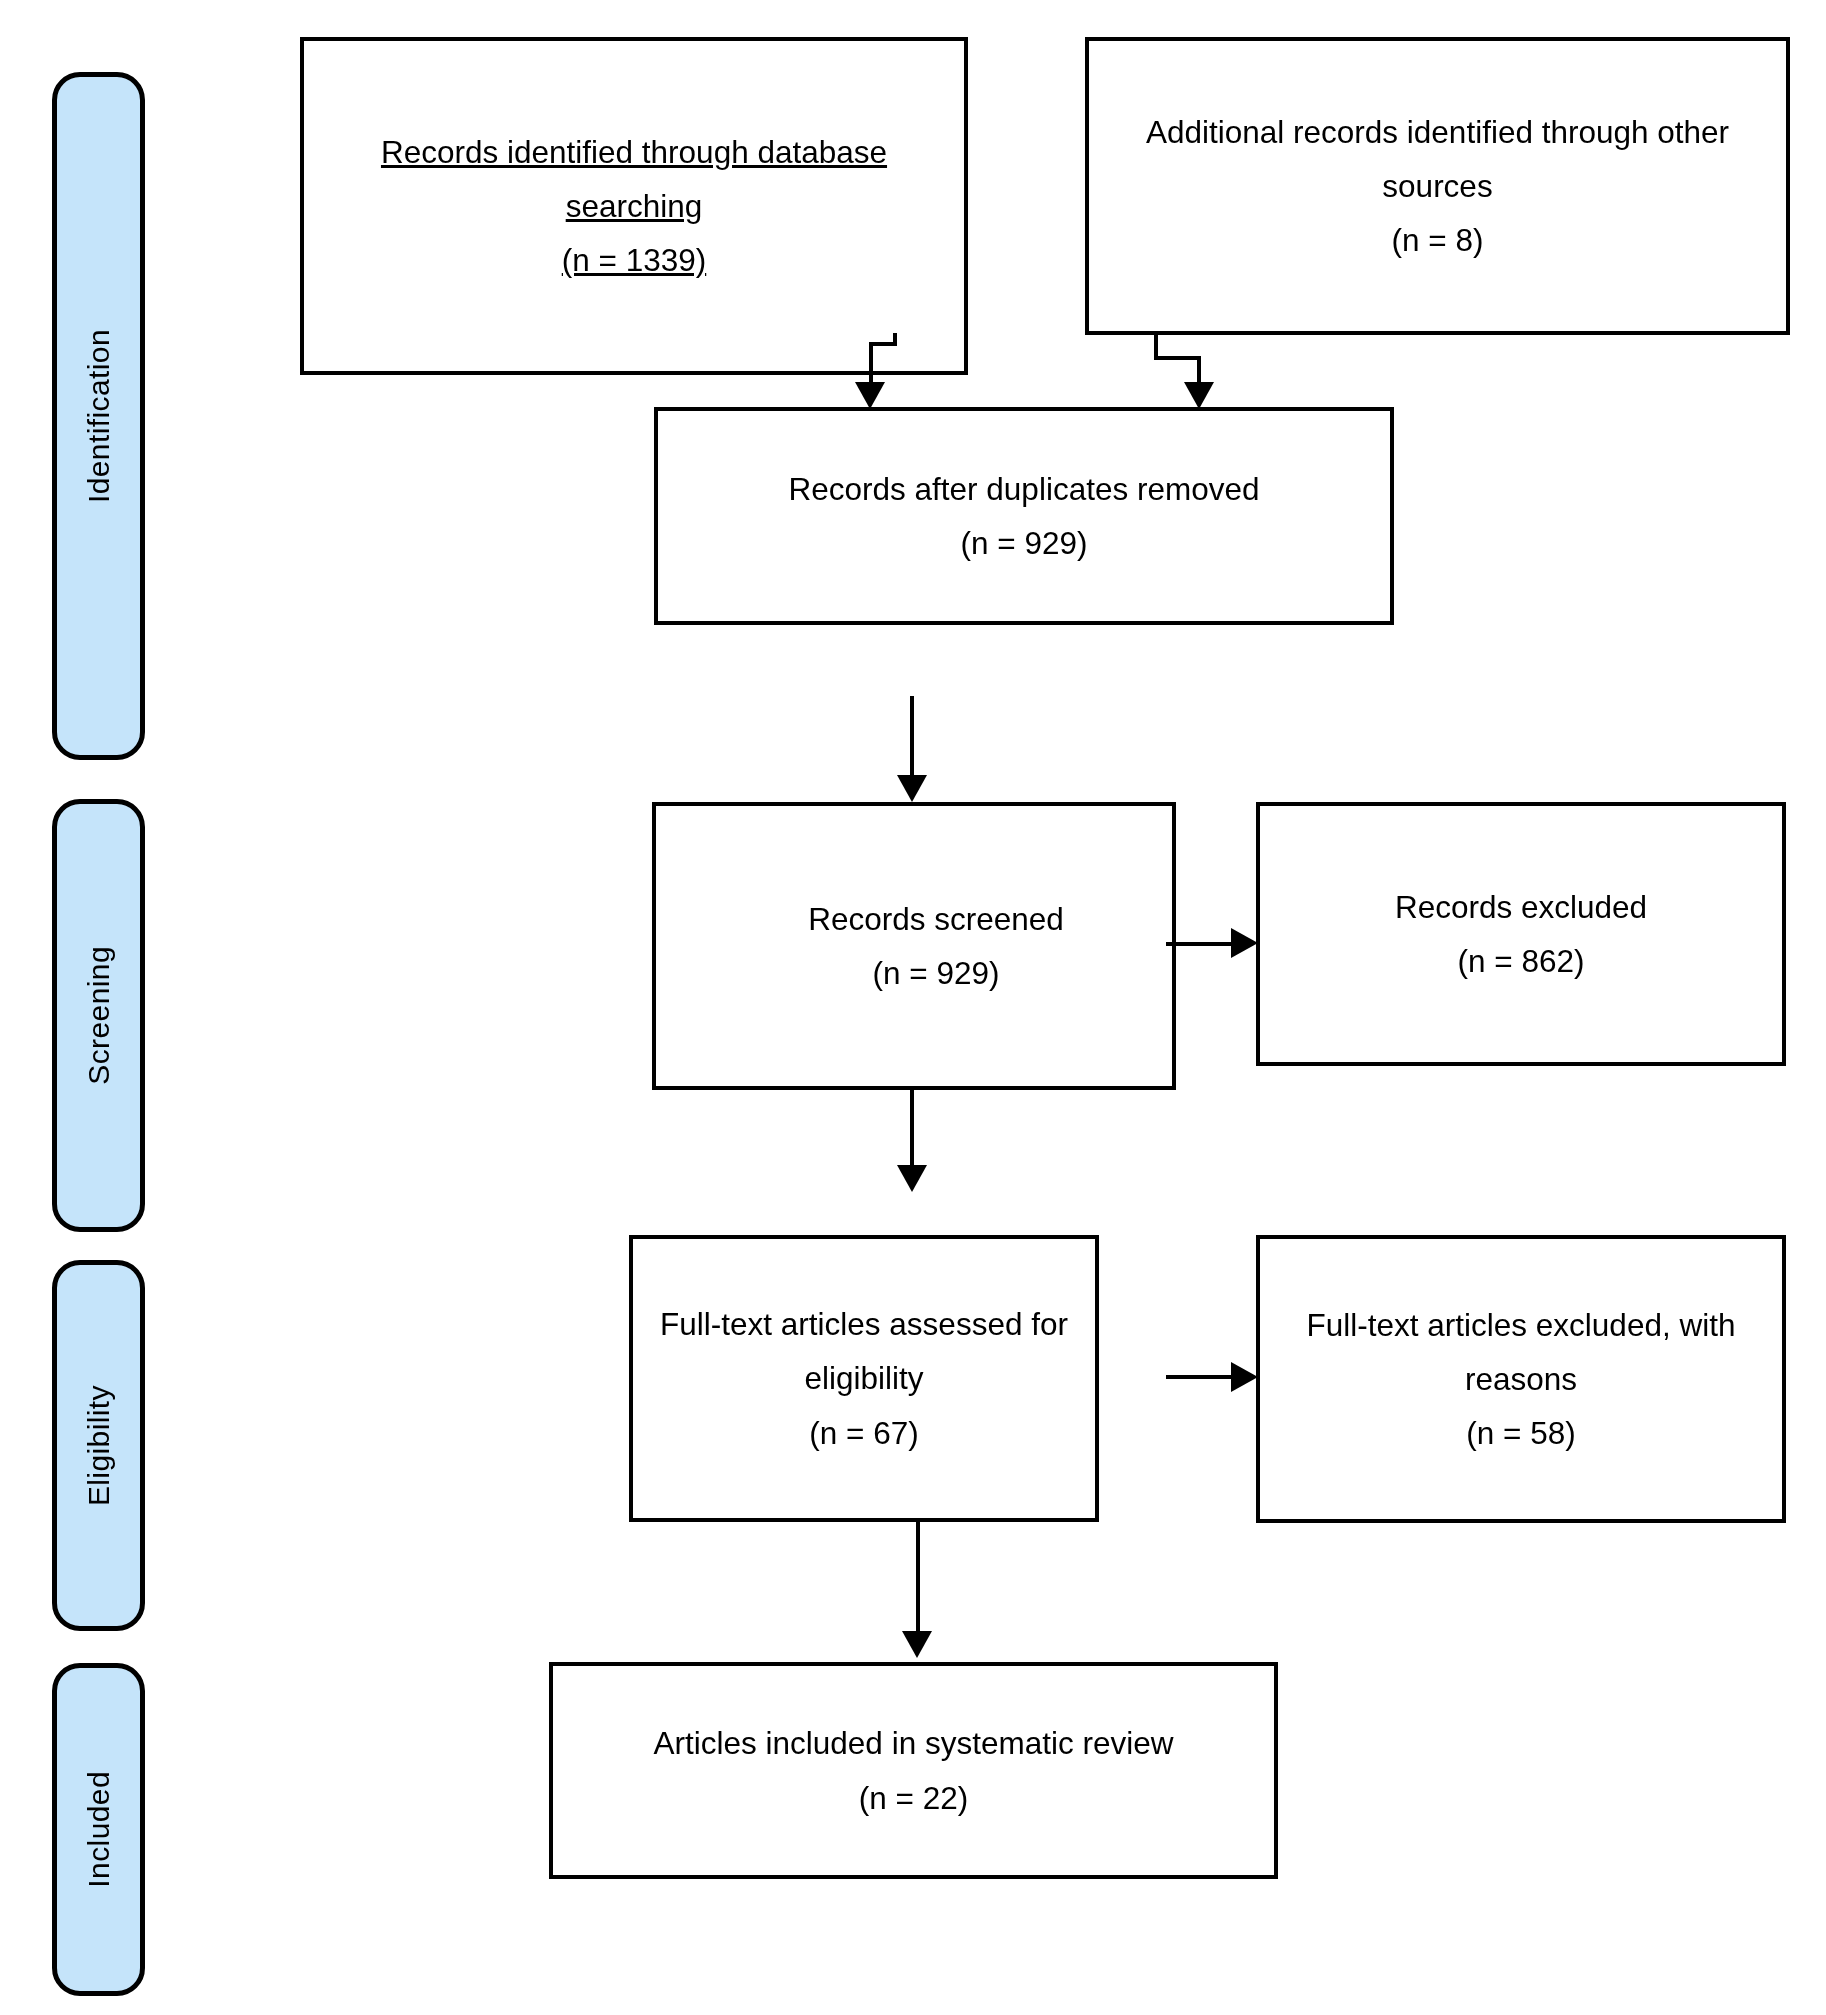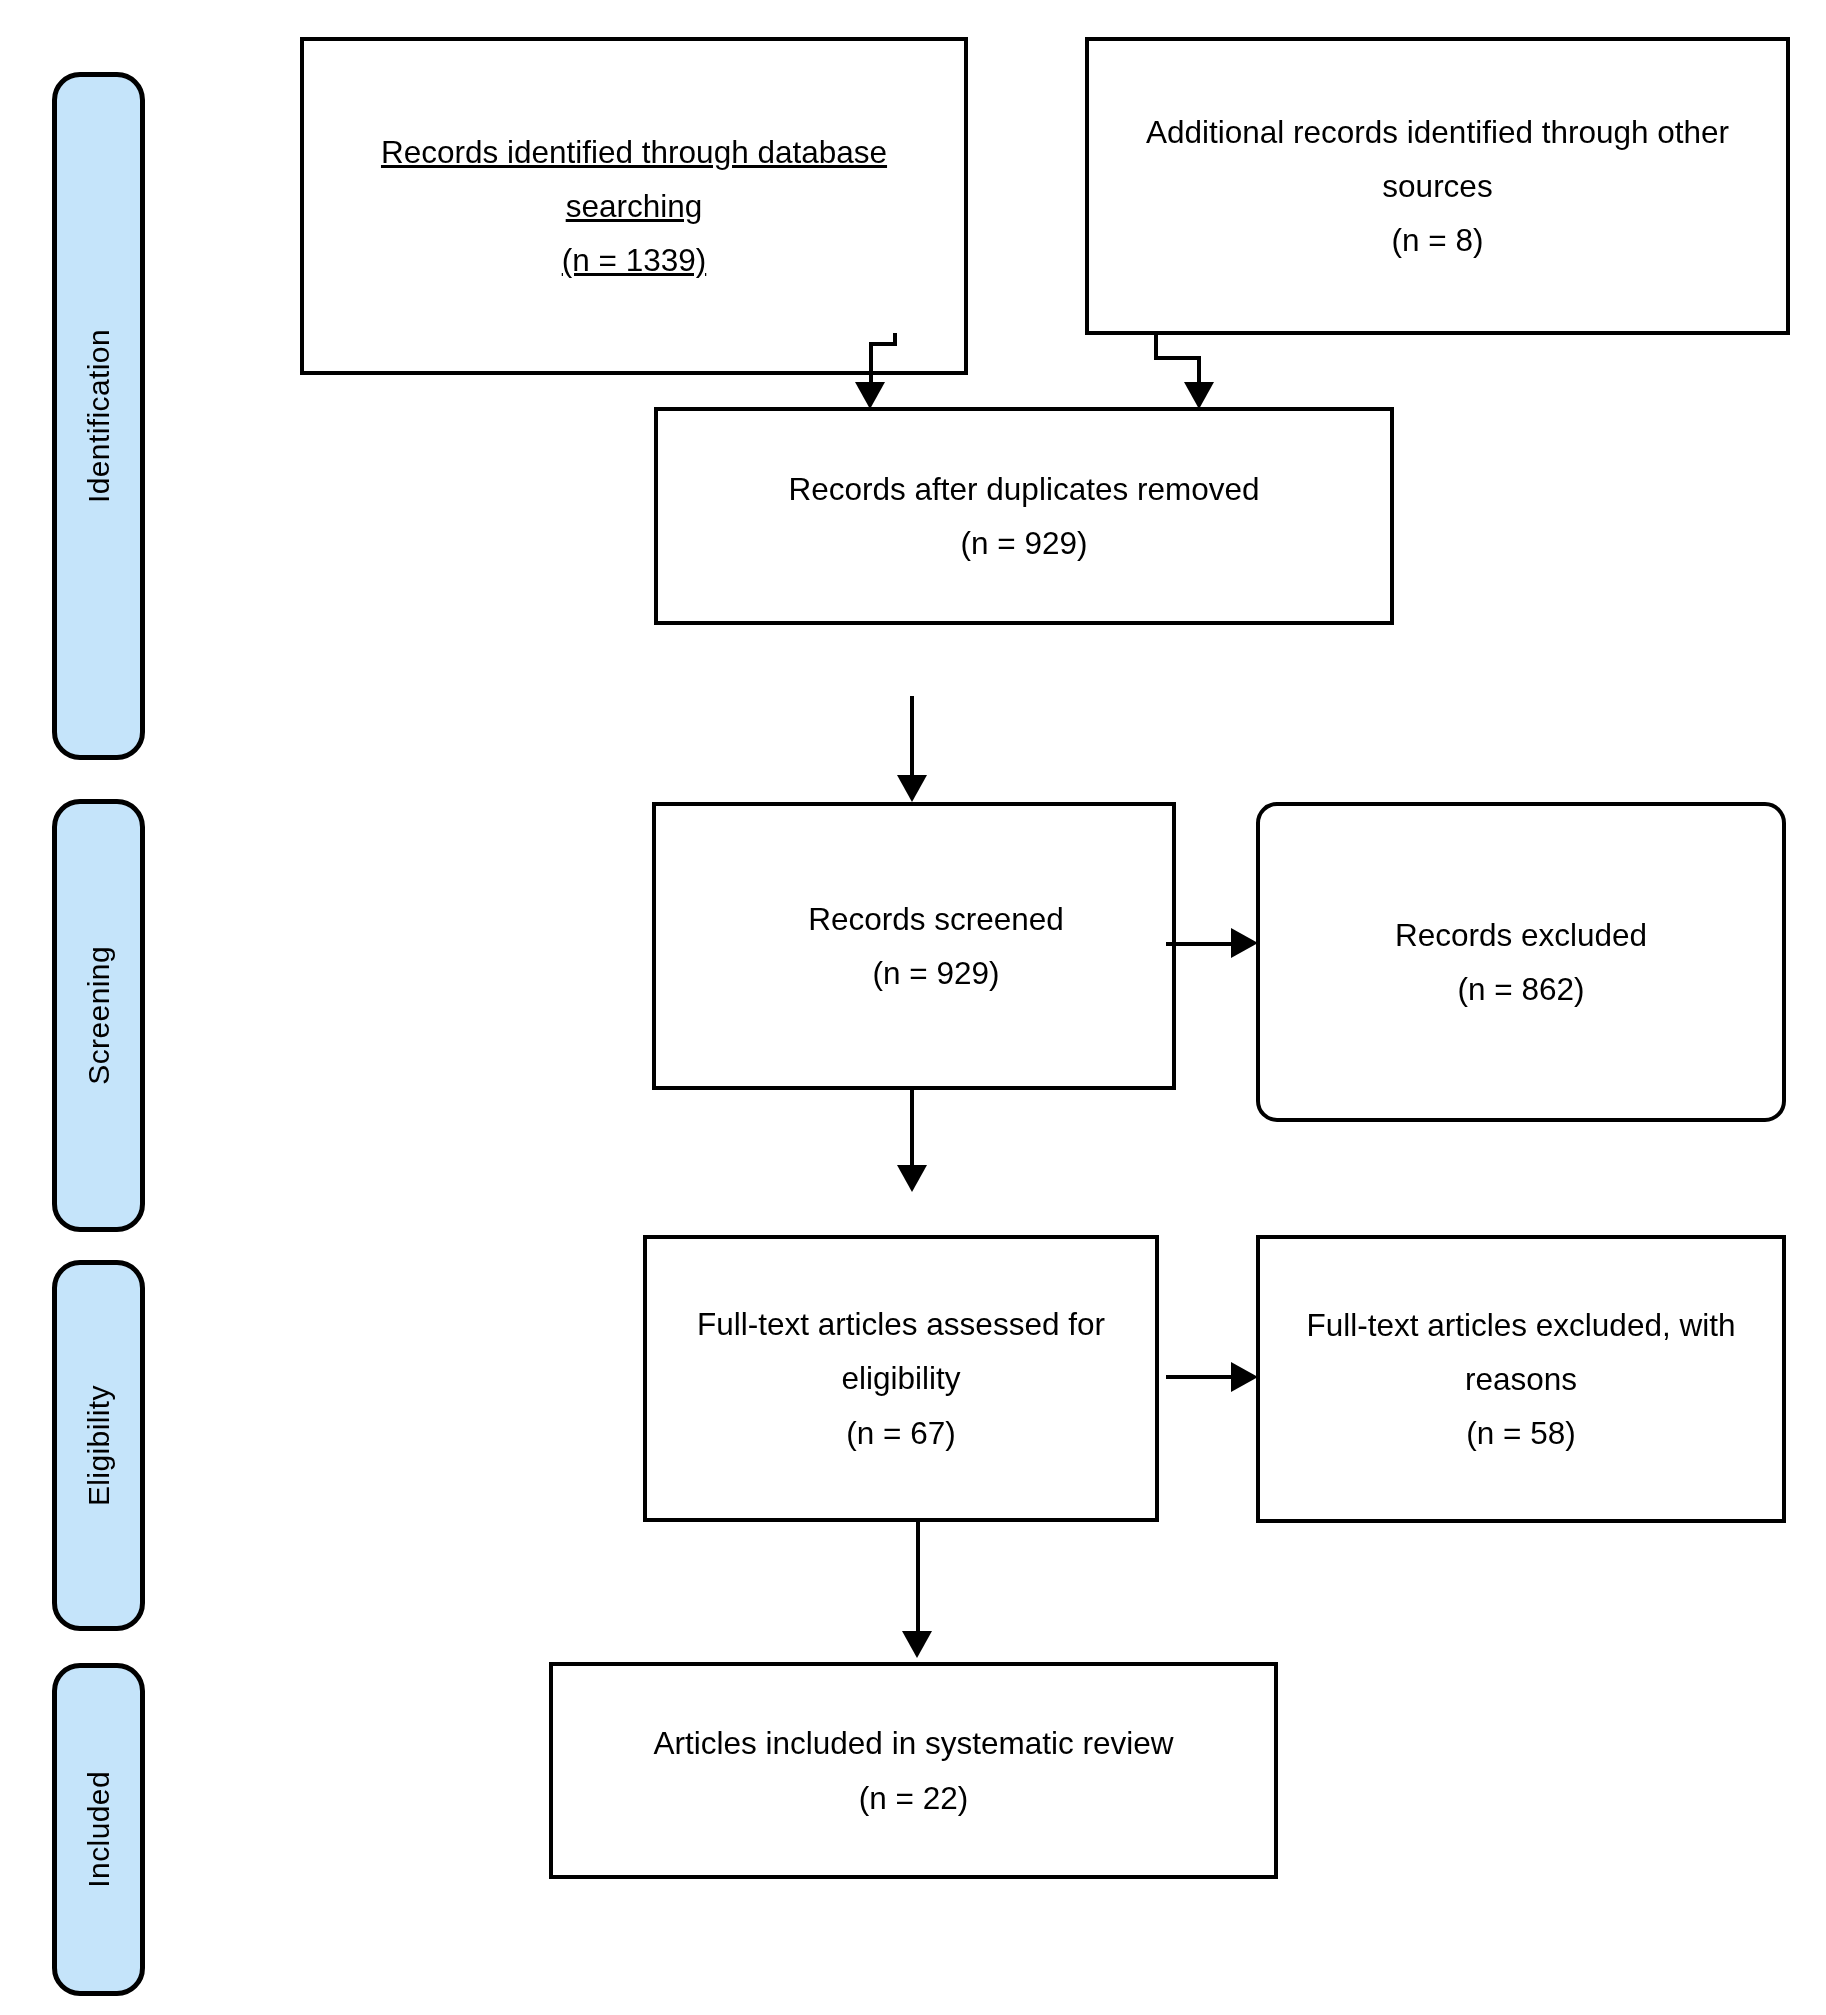--- a/index.html
+++ b/index.html
@@ -137,32 +137,32 @@
   </div>
 
   <div class="conn-v" style="left:910px; top:696px; height:83px;"></div>
   <div class="arrow-down" style="left:897px; top:775px;"></div>
 
   <div class="flow-box" style="left:652px; top:802px; width:524px; height:288px;padding-left:44px;">
     <div class="flow-box-text">Records screened
 (n = 929)</div>
   </div>
 
-  <div class="flow-box" style="left:1256px; top:802px; width:530px; height:320px;border-radius:21px;">
+  <div class="flow-box" style="left:1256px; top:802px; width:530px; height:264px;">
     <div class="flow-box-text">Records excluded
 (n = 862)</div>
   </div>
 
   <div class="conn-h" style="left:1166px; top:942px; width:67px;"></div>
   <div class="arrow-right" style="left:1231px; top:928px;"></div>
 
   <div class="conn-v" style="left:910px; top:1088px; height:83px;"></div>
   <div class="arrow-down" style="left:897px; top:1165px;"></div>
 
-  <div class="flow-box" style="left:643px; top:1235px; width:516px; height:287px;">
+  <div class="flow-box" style="left:629px; top:1235px; width:470px; height:287px;">
     <div class="flow-box-text">Full-text articles assessed for
 eligibility
 (n = 67)</div>
   </div>
 
   <div class="flow-box" style="left:1256px; top:1235px; width:530px; height:288px;">
     <div class="flow-box-text">Full-text articles excluded, with
 reasons
 (n = 58)</div>
   </div>

